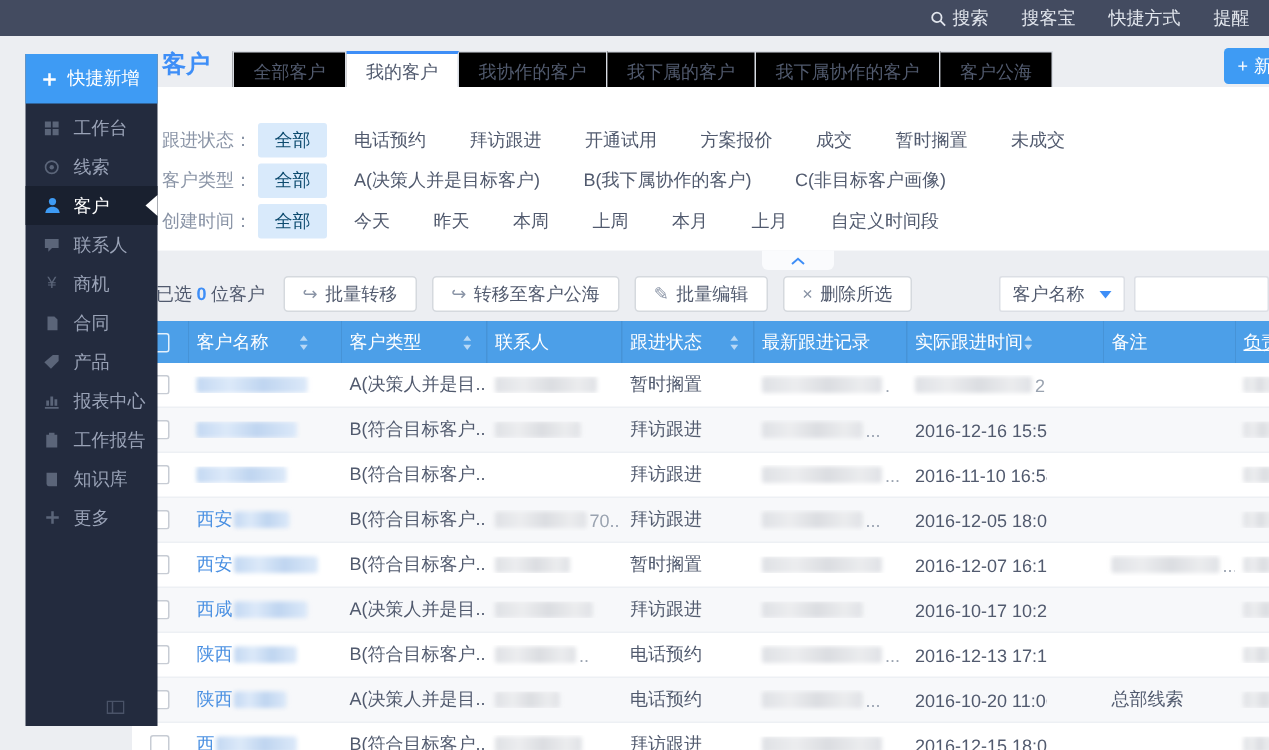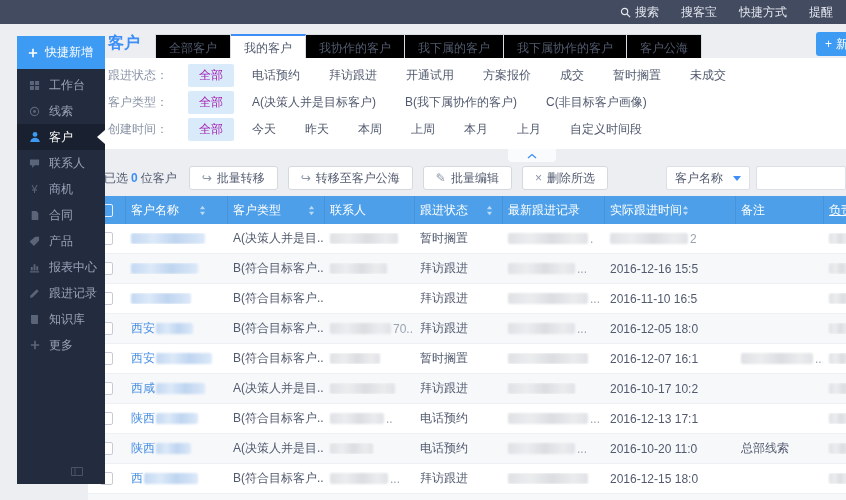--- a/index.html
+++ b/index.html
@@ -39,25 +39,25 @@
   .tabs { position: absolute; left: 67px; bottom: 0; display: flex; }
   .tab { height: 24px; padding: 5px 13px 0; background: #000000; border: 1px solid #D8DCE3;
     border-bottom: none; border-left: none; color: #515A6E; cursor: pointer; }
   .tab:first-child { border-left: 1px solid #D8DCE3; }
   .tab.active { background: #fff; border-top: 2px solid #3E8EF7; padding-top: 4px; }
   .add-btn { position: absolute; right: -26px; bottom: 2px; height: 24px; width: 56px;
     background: #3E9BF4; color: #fff; border: none; border-radius: 3px; font-size: 12px;
     cursor: pointer; display: flex; align-items: center; padding-left: 9px; gap: 4px;
     font-family: inherit; }
   
-  .filter-panel { background: #FFFFFF; padding: 4px 0 6px; }
+  .filter-panel { background: #FFFFFF; padding: 22px 0 6px; }
   .f-row { display: flex; align-items: center; height: 27px; }
   .f-label { width: 64px; margin-left: 20px; color: #8A94A6; flex: none; }
   .f-opt { padding: 3px 11px; margin-right: 7px; color: #515A6E; cursor: pointer; border-radius: 2px; white-space: nowrap; }
-  .f-opt.selected { background: #D9EAFB; color: #a21caf; margin-left: 16px; }
+  .f-opt.selected { background: #D9EAFB; color: #0c4a6e; }
   
   .collapse-wrap { height: 16px; position: relative; }
   .collapse-tab { position: absolute; left: 420px; top: 0; width: 48px; height: 13px;
     background: #FAFBFD; border-radius: 0 0 4px 4px; display: flex; justify-content: center;
     align-items: center; cursor: pointer; }
   
   .action-bar { height: 26px; display: flex; align-items: center; padding: 0 0 0 16px; }
   .sel-text { margin-right: 12px; white-space: nowrap; }
   .sel-count { color: #3E8EF7; font-weight: bold; margin: 0 3px; }
   .ab-btn { display: flex; align-items: center; gap: 5px; background: #fff;
@@ -191,24 +191,25 @@
         <span class="mi-icon">
           <svg width="11" height="11" viewBox="0 0 12 12" fill="currentColor">
             <path d="M1 10.2h10v1.2H1zM2 5.5h2v3.8H2zM5 2.5h2v6.8H5zM8 4.5h2v4.8H8z"></path>
           </svg>
         </span>
         <span>报表中心</span>
       </div>
       <div class="menu-item">
         <span class="mi-icon">
           <svg width="11" height="11" viewBox="0 0 12 12" fill="currentColor">
-            <path d="M1 11l.9-3L8.5 1.4l2.1 2.1L4 10.1z"></path>
-          </svg>
-        </span>
-        <span>跟进记录</span>
+            <path d="M2 2h8v9.2H2z"></path>
+            <path d="M4 .6h4V2.6H4z"></path>
+          </svg>
+        </span>
+        <span>工作报告</span>
       </div>
       <div class="menu-item">
         <span class="mi-icon">
           <svg width="11" height="11" viewBox="0 0 12 12" fill="currentColor">
             <path d="M2.2 1.2h7.6V11H3.8a1.7 1.7 0 01-1.6-1.7z"></path>
           </svg>
         </span>
         <span>知识库</span>
       </div>
       <div class="menu-item">

